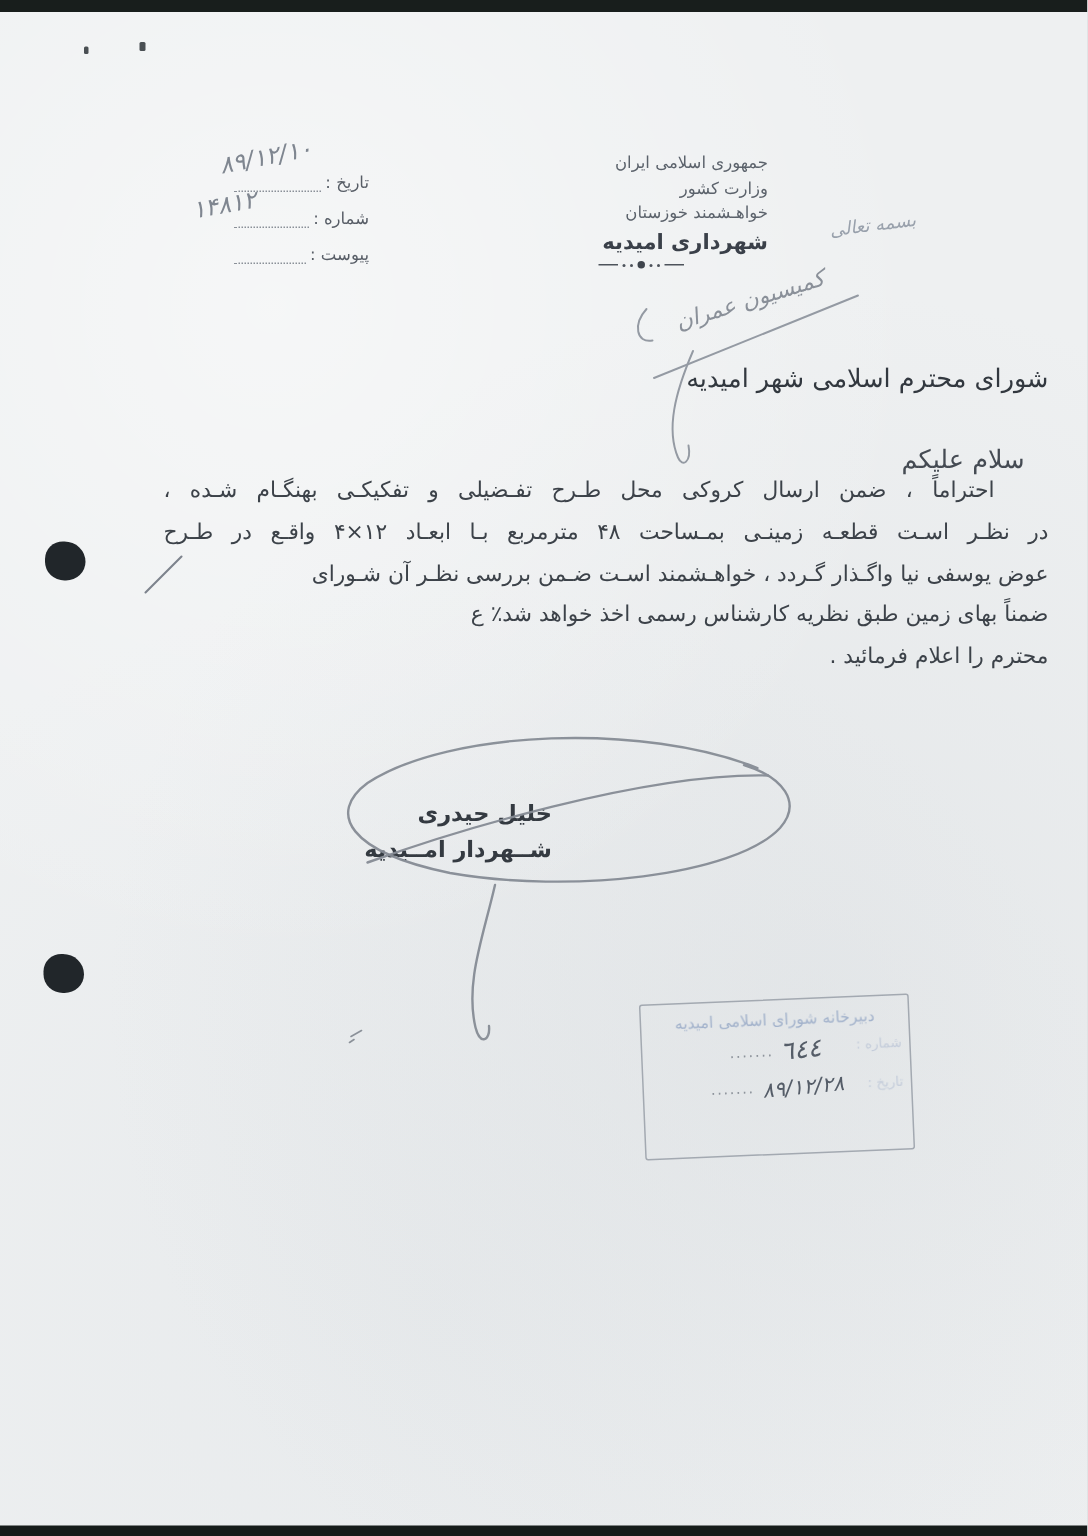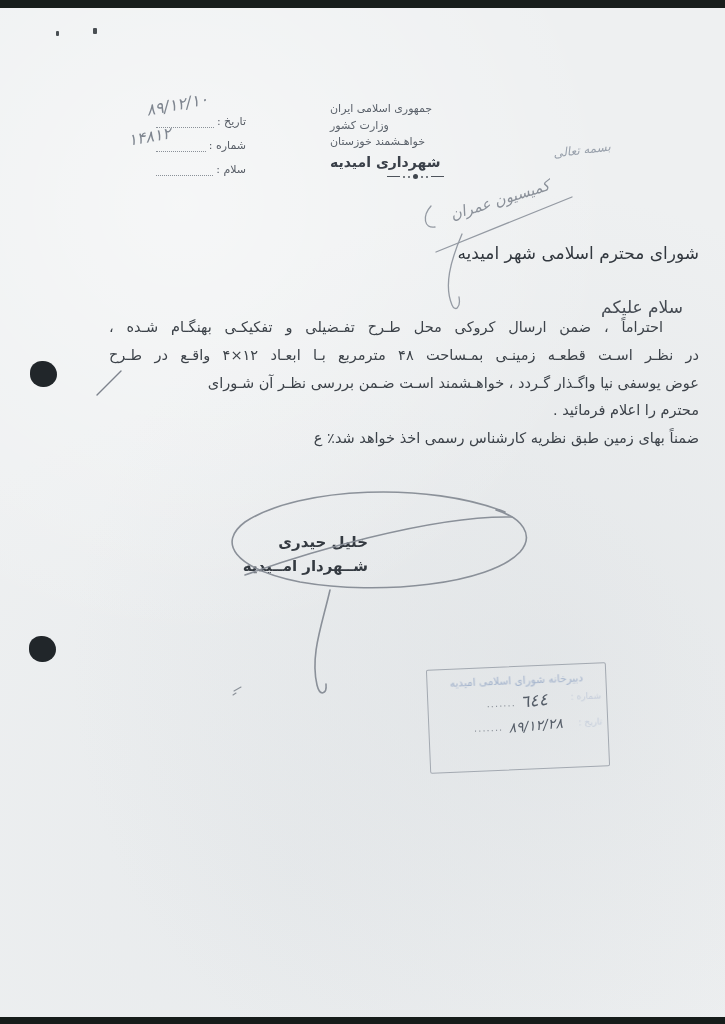--- a/index.html
+++ b/index.html
@@ -11,21 +11,21 @@
       radial-gradient(circle at 75% 65%, rgba(205,210,214,.30), transparent 55%),
       radial-gradient(circle at 40% 85%, rgba(222,226,229,.40), transparent 50%),
       #eef0f1;
   }
   .edge-top{position:absolute;top:0;left:0;right:0;height:8px;background:#181e1c;}
   .edge-bottom{position:absolute;bottom:0;left:0;right:0;height:7px;background:#161c1a;}
   .speck{position:absolute;background:#4a4f53;border-radius:1px;}
   .hole{position:absolute;width:27px;height:26px;background:#21262a;border-radius:46% 54% 50% 50%;}
 
   
-  .letterhead{position:absolute;top:101px;left:330px;width:170px;text-align:left;
+  .letterhead{position:absolute;top:101px;left:342px;width:170px;text-align:right;
     direction:rtl;color:#5b626b;font-size:11px;line-height:16.5px;}
   .letterhead .org{font-size:14px;font-weight:bold;color:#3a4049;margin-top:3px;letter-spacing:.3px;}
   .lh-divider{display:flex;align-items:center;justify-content:center;gap:3px;margin-top:4px;}
   .lh-divider .bar{width:13px;height:1px;background:#4d535b;}
   .lh-divider .dot{width:2px;height:2px;border-radius:50%;background:#4d535b;}
   .lh-divider .bigdot{width:5px;height:5px;border-radius:50%;background:#3f454d;}
 
   
   .meta{position:absolute;top:115px;left:156px;width:90px;direction:rtl;
     font-size:11px;color:#575d66;}
@@ -105,39 +105,39 @@
   <div class="meta">
     <div class="meta-row">
       <span class="lbl">تاریخ :</span>
       <span class="leader"></span>
     </div>
     <div class="meta-row">
       <span class="lbl">شماره :</span>
       <span class="leader"></span>
     </div>
     <div class="meta-row">
-      <span class="lbl">سلام :</span>
+      <span class="lbl">پیوست :</span>
       <span class="leader"></span>
     </div>
   </div>
 
   <div class="hw hw-date">۸۹/۱۲/۱۰</div>
   <div class="hw hw-number">۱۴۸۱۲</div>
   <div class="hw besmeleh">بسمه تعالی</div>
   <div class="hw hw-note">کمیسیون عمران</div>
 
   <div class="recipient">شورای محترم اسلامی شهر امیدیه</div>
   <div class="salutation">سلام علیکم</div>
 
   <div class="body-text">
     <div class="jl indent">احتراماً ، ضمن ارسال کروکی محل طـرح تفـضیلی و تفکیکـی بهنگـام شـده ،</div>
     <div class="jl">در نظـر اسـت قطعـه زمینـی بمـساحت ۴۸ مترمربع بـا ابعـاد ۱۲×۴ واقـع در طـرح</div>
     <div>عوض یوسفی نیا واگـذار گـردد ، خواهـشمند اسـت ضـمن بررسی نظـر آن شـورای</div>
+    <div>ضمناً بهای زمین طبق نظریه کارشناس رسمی اخذ خواهد شد٪ ع</div>
     <div>محترم را اعلام فرمائید .</div>
-    <div>ضمناً بهای زمین طبق نظریه کارشناس رسمی اخذ خواهد شد٪ ع</div>
   </div>
 
   <div class="signature">
     <div class="sig-name">خلیل حیدری</div>
     <div class="sig-title">شــهردار امــیدیه</div>
   </div>
 
   <div class="stamp">
     <div class="stamp-org">دبیرخانه شورای اسلامی امیدیه</div>
     <div class="stamp-row">

